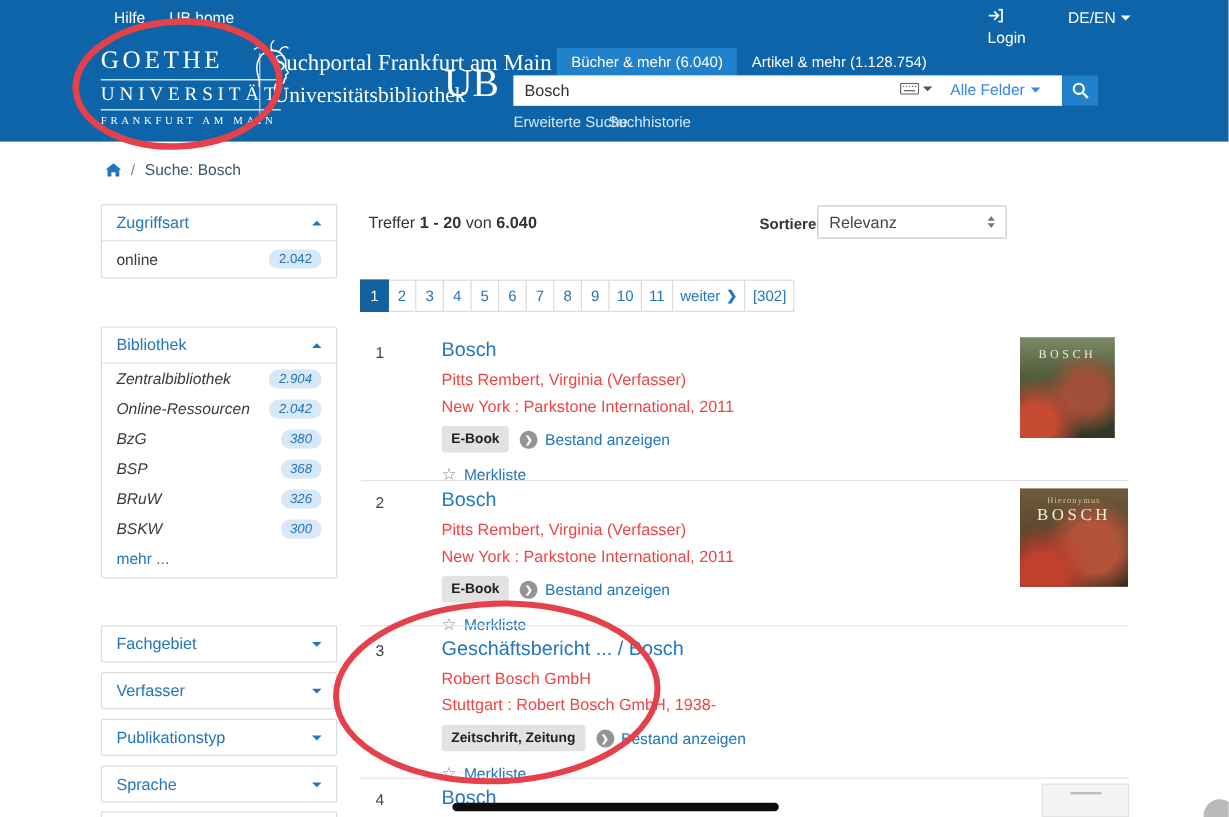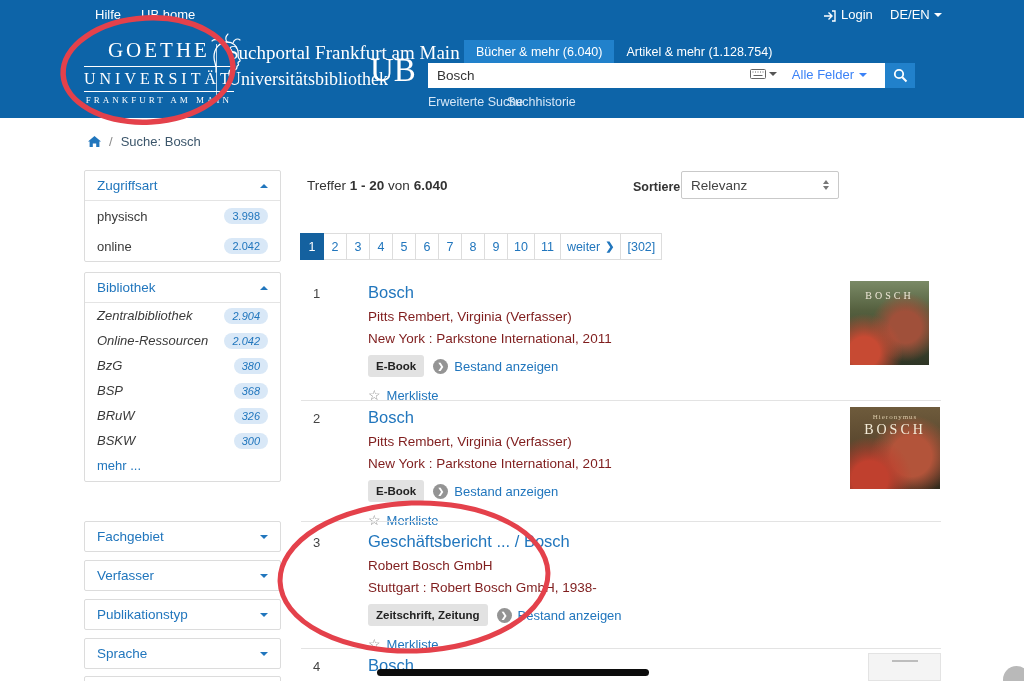--- a/index.html
+++ b/index.html
@@ -4,28 +4,28 @@
 <style>
   * { margin:0; padding:0; box-sizing:border-box; }
   html,body { width:1024px; height:681px; overflow:hidden; background:#fff;
     font-family:"Liberation Sans", sans-serif; }
   #page { position:relative; width:1024px; height:681px; overflow:hidden; background:#fff; }
 
   
   .hdr { position:absolute; left:0; top:0; width:1024px; height:118px; background:#0d64a8; }
   .toplink { position:absolute; top:7px; color:#fff; font-size:13px; text-decoration:none; cursor:pointer; }
   .tl-hilfe { left:95px; } .tl-ubhome { left:141px; }
-  .tl-login { left:823px; display:flex; align-items:flex-end; gap:5px; }
+  .tl-login { left:823px; display:flex; align-items:flex-start; gap:5px;flex-direction:column; }
   .tl-lang { left:890px; display:flex; align-items:center; gap:4px; }
   .caret-down { display:inline-block; width:0; height:0; border:4px solid transparent;
     border-top:4px solid currentColor; margin-top:4px; }
   .caret-up-solid { display:inline-block; width:0; height:0; border:4px solid transparent;
     border-bottom:4px solid currentColor; margin-bottom:3px; }
 
-  .logo { position:absolute; left:84px; top:38px; color:#fff; font-family:"Liberation Serif", serif;text-align:center; }
+  .logo { position:absolute; left:84px; top:38px; color:#fff; font-family:"Liberation Serif", serif; }
   .logo-l1 { font-size:21px; letter-spacing:3px; }
   .logo-l2 { font-size:16px; letter-spacing:4px; border-top:1px solid #fff; margin-top:3px; padding-top:3px; }
   .logo-l3 { font-size:9px; letter-spacing:3px; border-top:1px solid #fff; margin-top:3px; padding-top:3px; }
   .goethe-head { position:absolute; left:118px; top:-10px; }
   .hdr-divider { position:absolute; left:216px; top:44px; width:1px; height:52px; background:rgba(255,255,255,.75); }
 
   .portal { position:absolute; left:228px; top:42px; color:#fff; font-family:"Liberation Serif", serif; }
   .portal-l1 { font-size:19px; }
   .portal-l2 { font-size:18px; margin-top:5px; }
   .portal-ub { position:absolute; left:370px; top:52px; color:#fff; font-family:"Liberation Serif", serif;
@@ -84,21 +84,21 @@
     align-items:center; justify-content:center; font-size:12.5px; color:#2176bd; padding:0 6px;
     cursor:pointer; background:#fff; }
   .pcell.active { background:#14619f; color:#fff; border-color:#14619f; z-index:1; }
   .pcell .chev { font-weight:bold; margin-left:5px; font-size:11px; }
 
   
   .result { position:absolute; left:301px; width:540px; }
   .rnum { position:absolute; left:12px; top:3px; font-size:13px; color:#444; }
   .rbody { margin-left:67px; }
   .rtitle { font-size:16.5px; color:#2176bd; cursor:pointer; display:inline-block; }
-  .rmeta { font-size:13.5px; color:#7f1d1d; margin-top:7px; }
+  .rmeta { font-size:13.5px; color:#ef4444; margin-top:7px; }
   .rbadges { display:flex; align-items:center; gap:9px; margin-top:9px; }
   .badge { background:#e2e2e2; color:#222; font-size:11.5px; font-weight:bold; padding:5px 8px;
     border-radius:3px; }
   .holdings { display:flex; align-items:center; gap:6px; color:#2176bd; font-size:13px; cursor:pointer; }
   .circ-chev { width:15px; height:15px; border-radius:50%; background:#949494; color:#fff; font-size:8px;
     display:flex; align-items:center; justify-content:center; font-weight:bold; }
   .merk { display:flex; align-items:center; gap:6px; margin-top:10px; font-size:13px; color:#2176bd;
     cursor:pointer; }
   .merk .star { color:#8a8a8a; font-size:14px; }
   .rdivider { position:absolute; left:301px; width:640px; height:1px; background:#e3e3e3; }
@@ -210,24 +210,20 @@
     <span class="crumb-label">Suche: Bosch</span>
   </div>
 
   <div class="facet" style="top:170px">
     <div class="facet-hd">
       <span>Zugriffsart</span>
       <i class="caret-up-solid"></i>
     </div>
     <div class="facet-body">
       <div class="facet-item">
-        <span>physisch</span>
-        <span class="pill">3.998</span>
-      </div>
-      <div class="facet-item">
         <span>online</span>
         <span class="pill">2.042</span>
       </div>
     </div>
   </div>
 
   <div class="facet compact" style="top:272px">
     <div class="facet-hd">
       <span>Bibliothek</span>
       <i class="caret-up-solid"></i>

